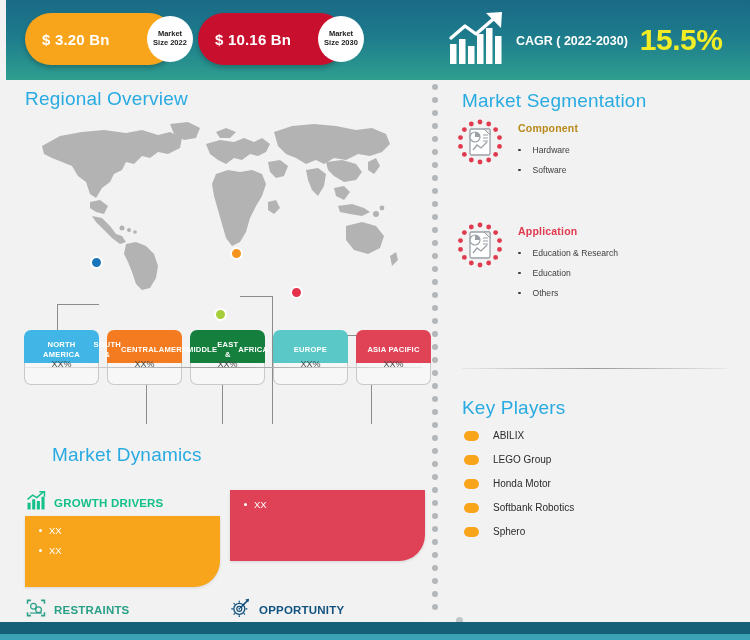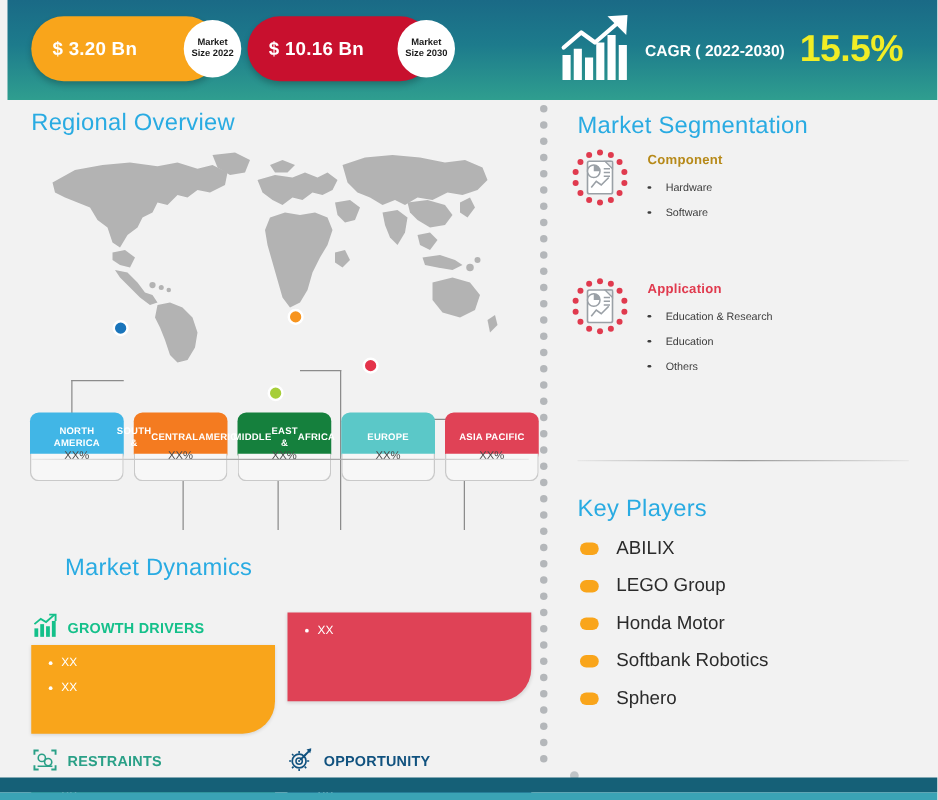--- a/index.html
+++ b/index.html
@@ -166,21 +166,21 @@
   }
 
   .players-hr { position: absolute; left: 22px; top: 288px; width: 265px; }
   .players-title { position: absolute; left: 22px; top: 317px; }
   .players-list { position: absolute; left: 24px; top: 350px; }
   .player-item { display: flex; align-items: center; margin-bottom: 13px; }
   .player-dot {
     width: 15px; height: 10px; border-radius: 6px;
     background: #f9a51b; flex: none;
   }
-  .player-name { color: #2b2b2b; font-size: 15px; margin-left: 14px; }
+  .player-name { color: #2b2b2b; font-size: 10px; margin-left: 14px; }
 
   
   .footer-bar {
     position: absolute; left: 0; top: 622px;
     width: 750px; height: 12px; background: #156077;
   }
   .footer-strip {
     position: absolute; left: 0; top: 634px;
     width: 750px; height: 6px; background: #3aa3b5;
   }

